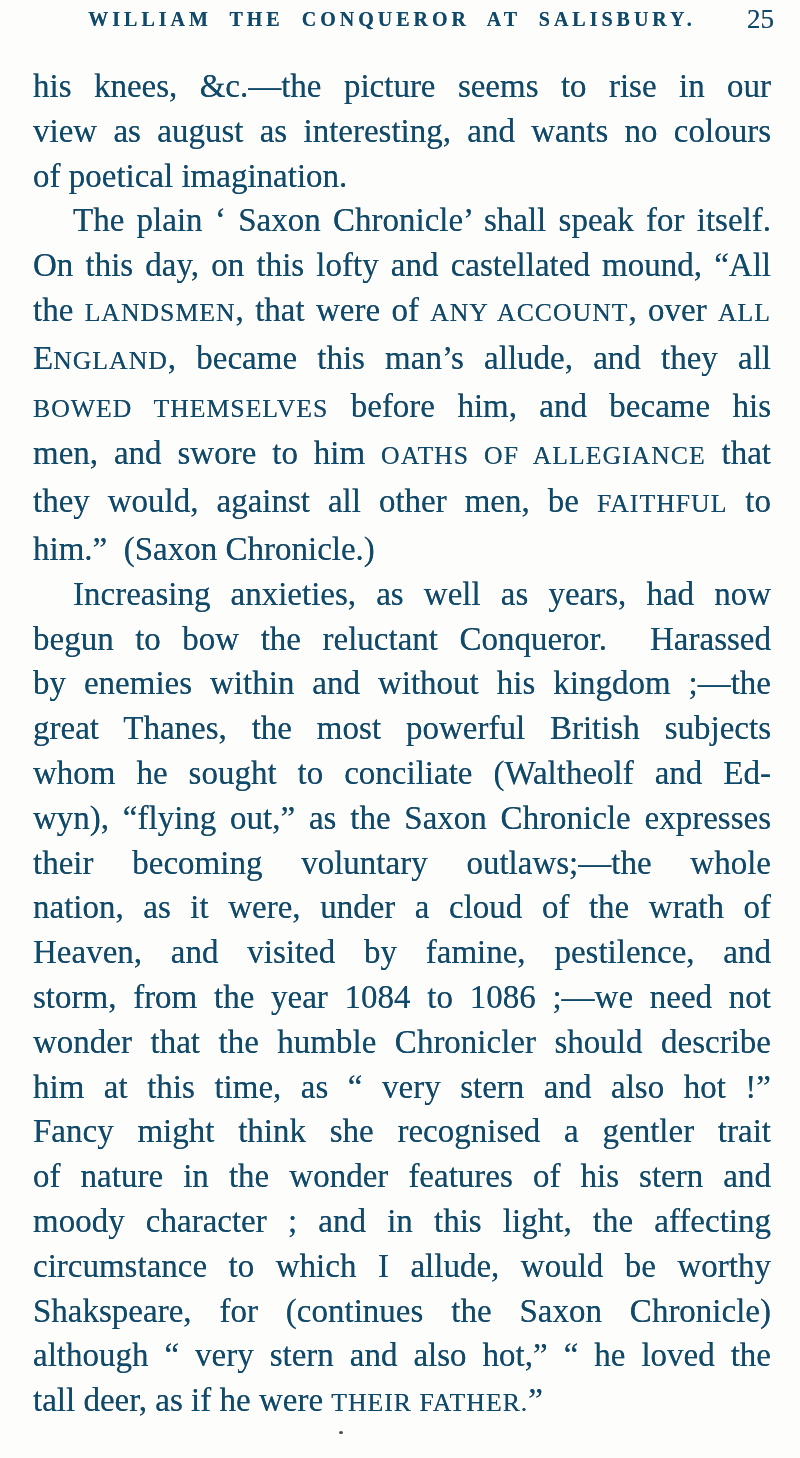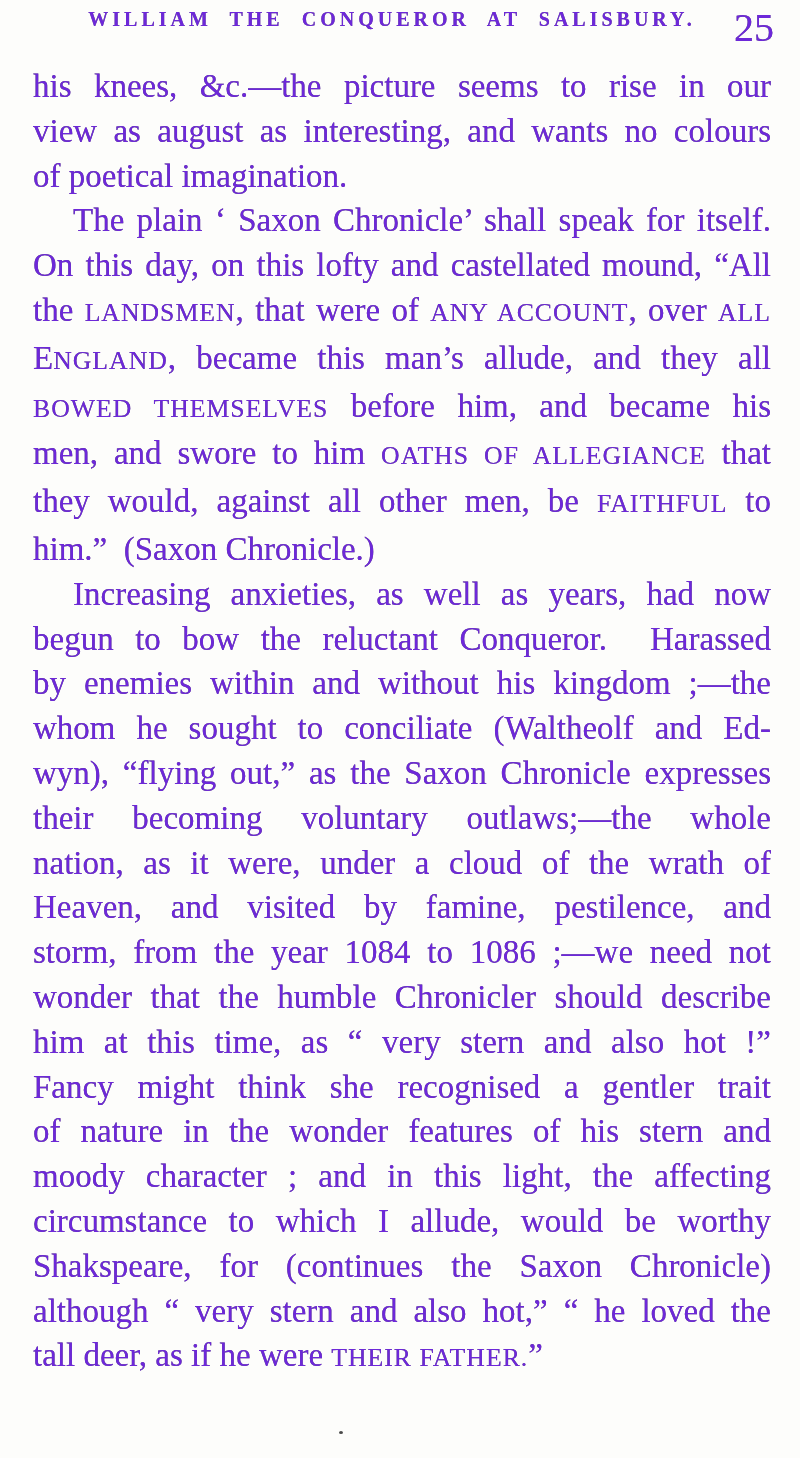--- a/index.html
+++ b/index.html
@@ -1,21 +1,21 @@
 <!DOCTYPE html>
 <html><head>
 <meta charset="utf-8">
 <style>
   html, body { margin: 0; padding: 0; }
   .page {
     position: relative;
     width: 800px;
     height: 1458px;
     background: #fdfdfb;
-    color: #6d28d9;
+    color: #0c4a6e;
     font-family: "Liberation Serif", serif;
     overflow: hidden;
   }
   .page-header {
     position: absolute;
     top: 8px;
     left: 36px;
     right: 26px;
     height: 42px;
   }
@@ -26,21 +26,21 @@
     font-weight: bold;
     letter-spacing: 4px;
     word-spacing: 9px;
     white-space: nowrap;
     text-shadow: 0 0 0.4px rgba(0,0,0,0.55);
   }
   .page-number {
     position: absolute;
     right: 0;
     top: -4px;
-    font-size: 40px;
+    font-size: 27px;
     text-shadow: 0 0 0.4px rgba(0,0,0,0.55);
   }
   .text-block {
     position: absolute;
     top: 64px;
     left: 33px;
     width: 738px;
   }
   .line {
     font-size: 33px;
@@ -89,20 +89,21 @@
       <div class="line"><span>On this day, on this lofty and castellated mound, “All</span></div>
       <div class="line"><span>the </span><span class="sc">LANDSMEN</span><span>, that were of </span><span class="sc">ANY ACCOUNT</span><span>, over </span><span class="sc">ALL</span></div>
       <div class="line"><span>E</span><span class="sc">NGLAND</span><span>, became this man’s allude, and they all</span></div>
       <div class="line"><span class="sc">BOWED THEMSELVES</span><span> before him, and became his</span></div>
       <div class="line"><span>men, and swore to him </span><span class="sc">OATHS OF ALLEGIANCE</span><span> that</span></div>
       <div class="line"><span>they would, against all other men, be </span><span class="sc">FAITHFUL</span><span> to</span></div>
       <div class="line last"><span>him.”&nbsp; (Saxon Chronicle.)</span></div>
       <div class="line indent"><span>Increasing anxieties, as well as years, had now</span></div>
       <div class="line"><span>begun to bow the reluctant Conqueror.&nbsp; Harassed</span></div>
       <div class="line"><span>by enemies within and without his kingdom ;—the</span></div>
+      <div class="line"><span>great Thanes, the most powerful British subjects</span></div>
       <div class="line"><span>whom he sought to conciliate (Waltheolf and Ed-</span></div>
       <div class="line"><span>wyn), “flying out,” as the Saxon Chronicle expresses</span></div>
       <div class="line"><span>their becoming voluntary outlaws;—the whole</span></div>
       <div class="line"><span>nation, as it were, under a cloud of the wrath of</span></div>
       <div class="line"><span>Heaven, and visited by famine, pestilence, and</span></div>
       <div class="line"><span>storm, from the year 1084 to 1086 ;—we need not</span></div>
       <div class="line"><span>wonder that the humble Chronicler should describe</span></div>
       <div class="line"><span>him at this time, as “ very stern and also hot !”</span></div>
       <div class="line"><span>Fancy might think she recognised a gentler trait</span></div>
       <div class="line"><span>of nature in the wonder features of his stern and</span></div>

